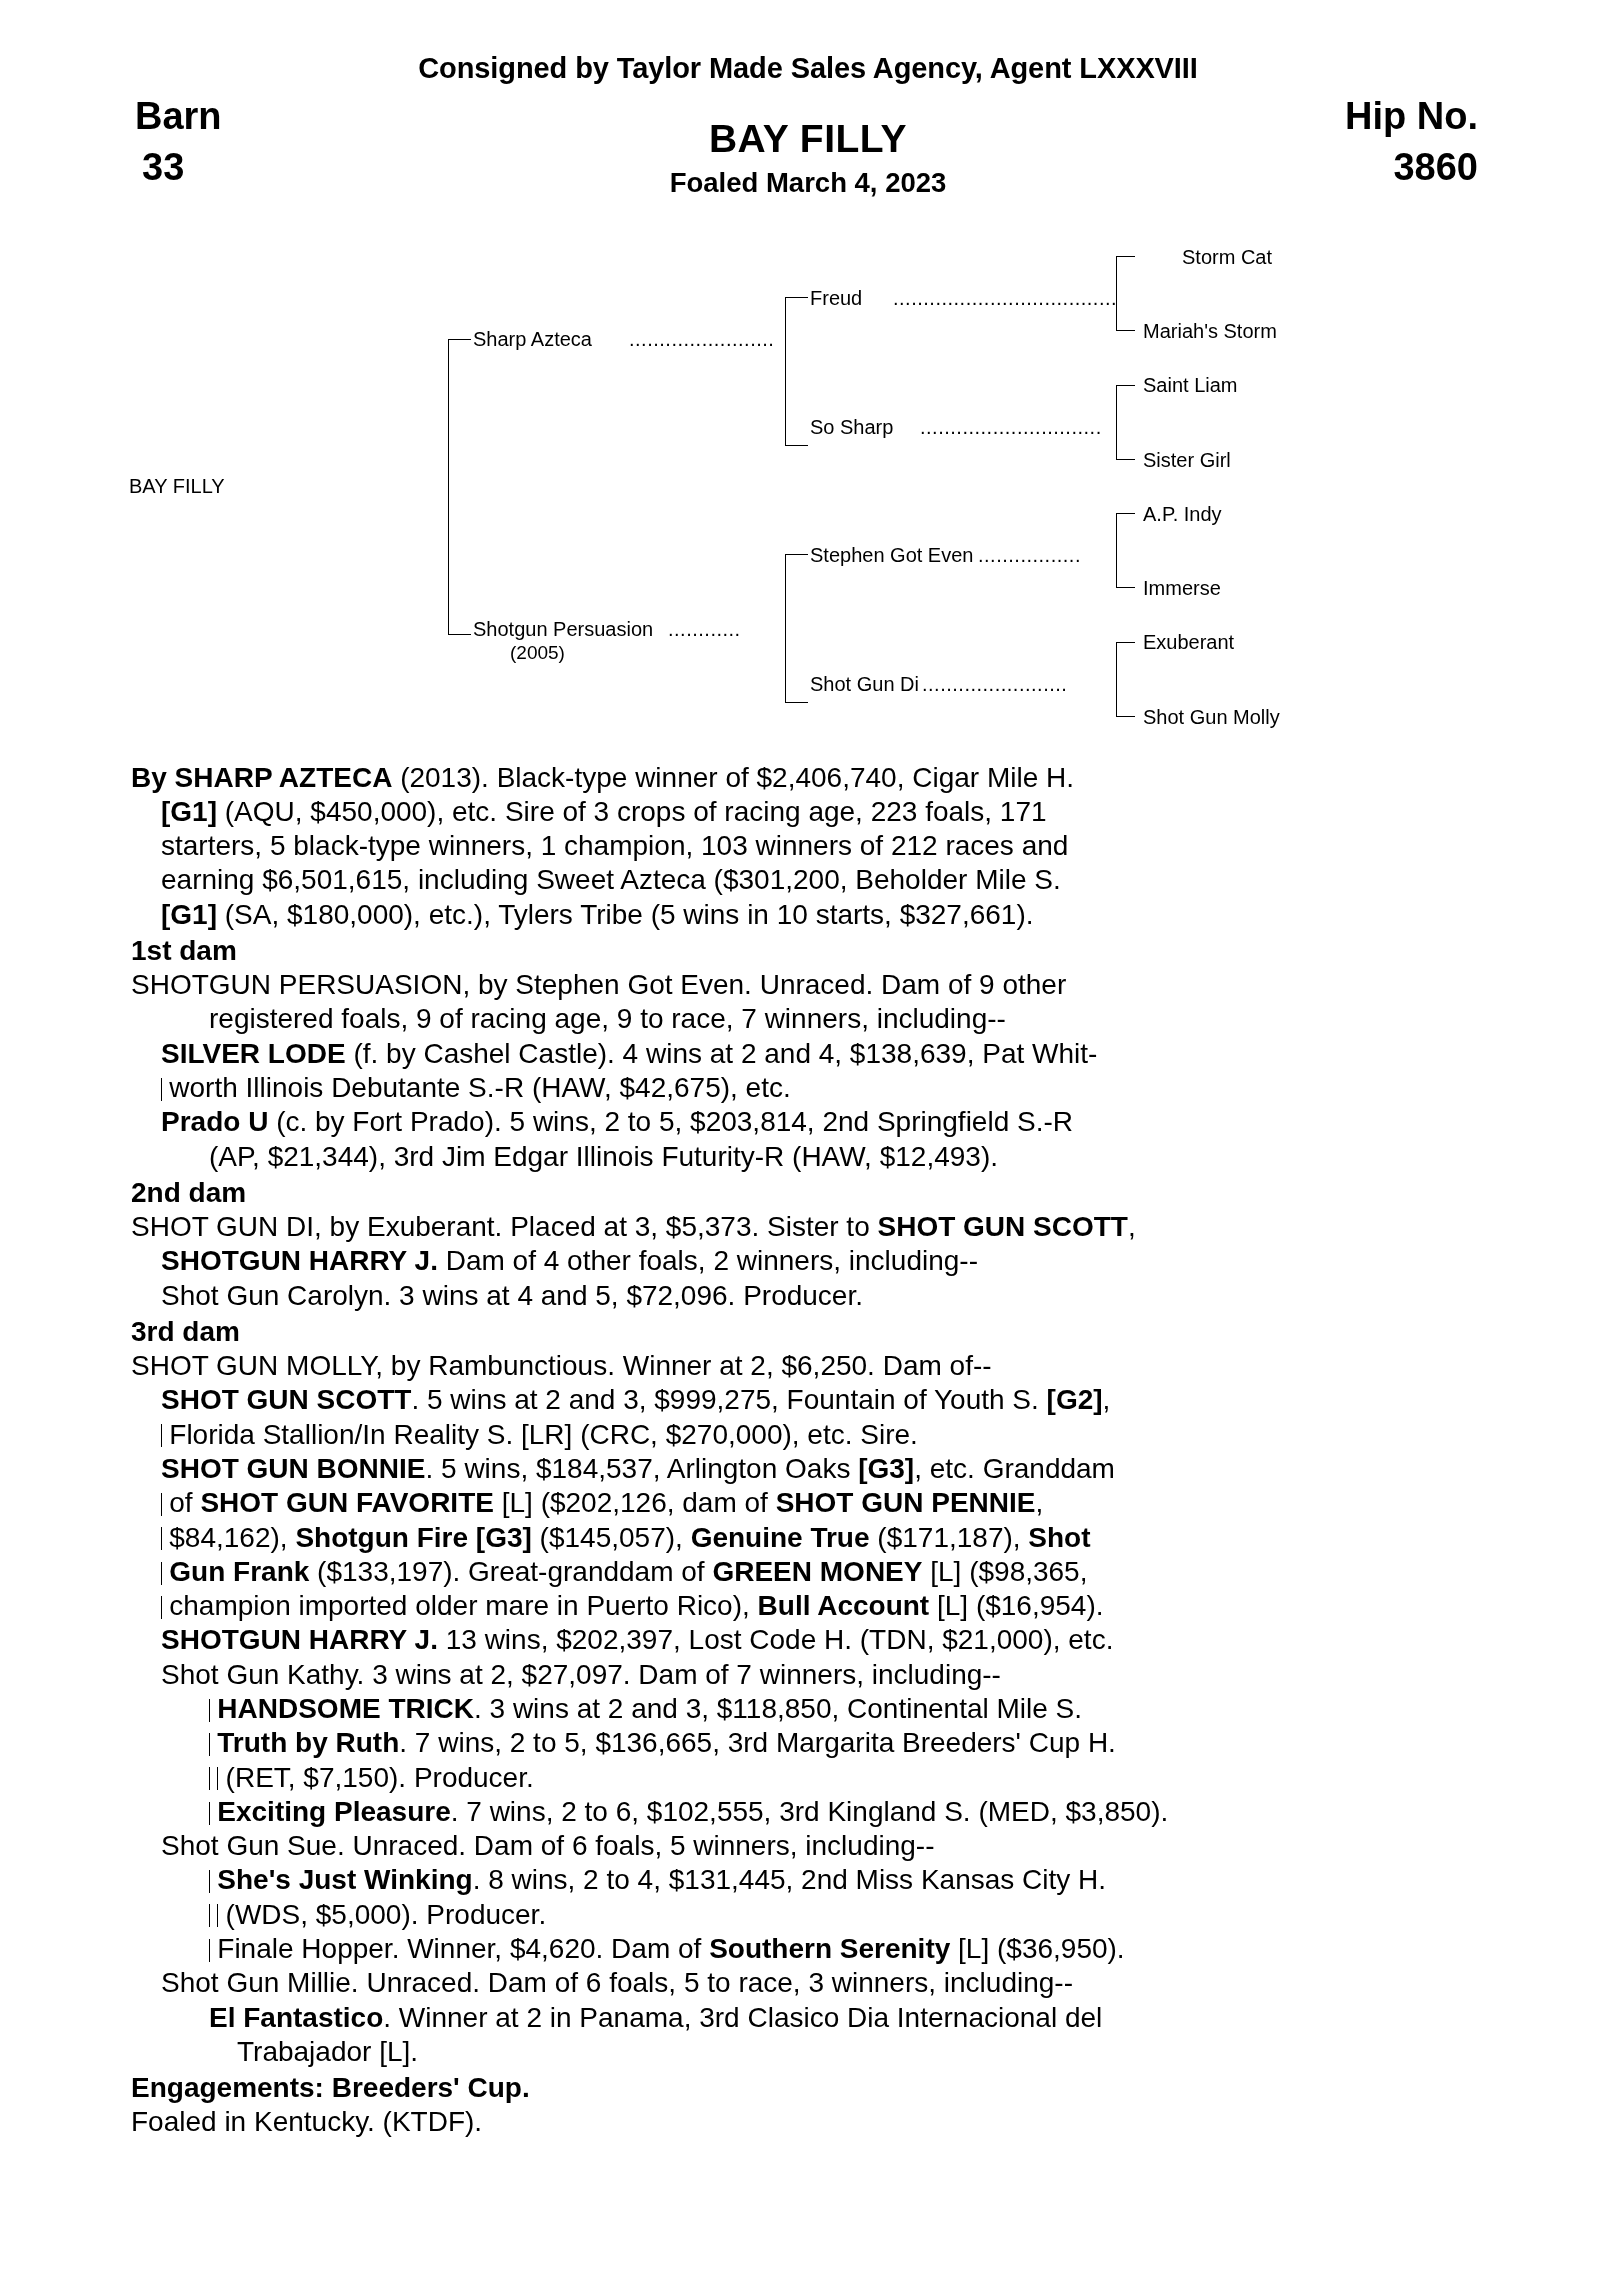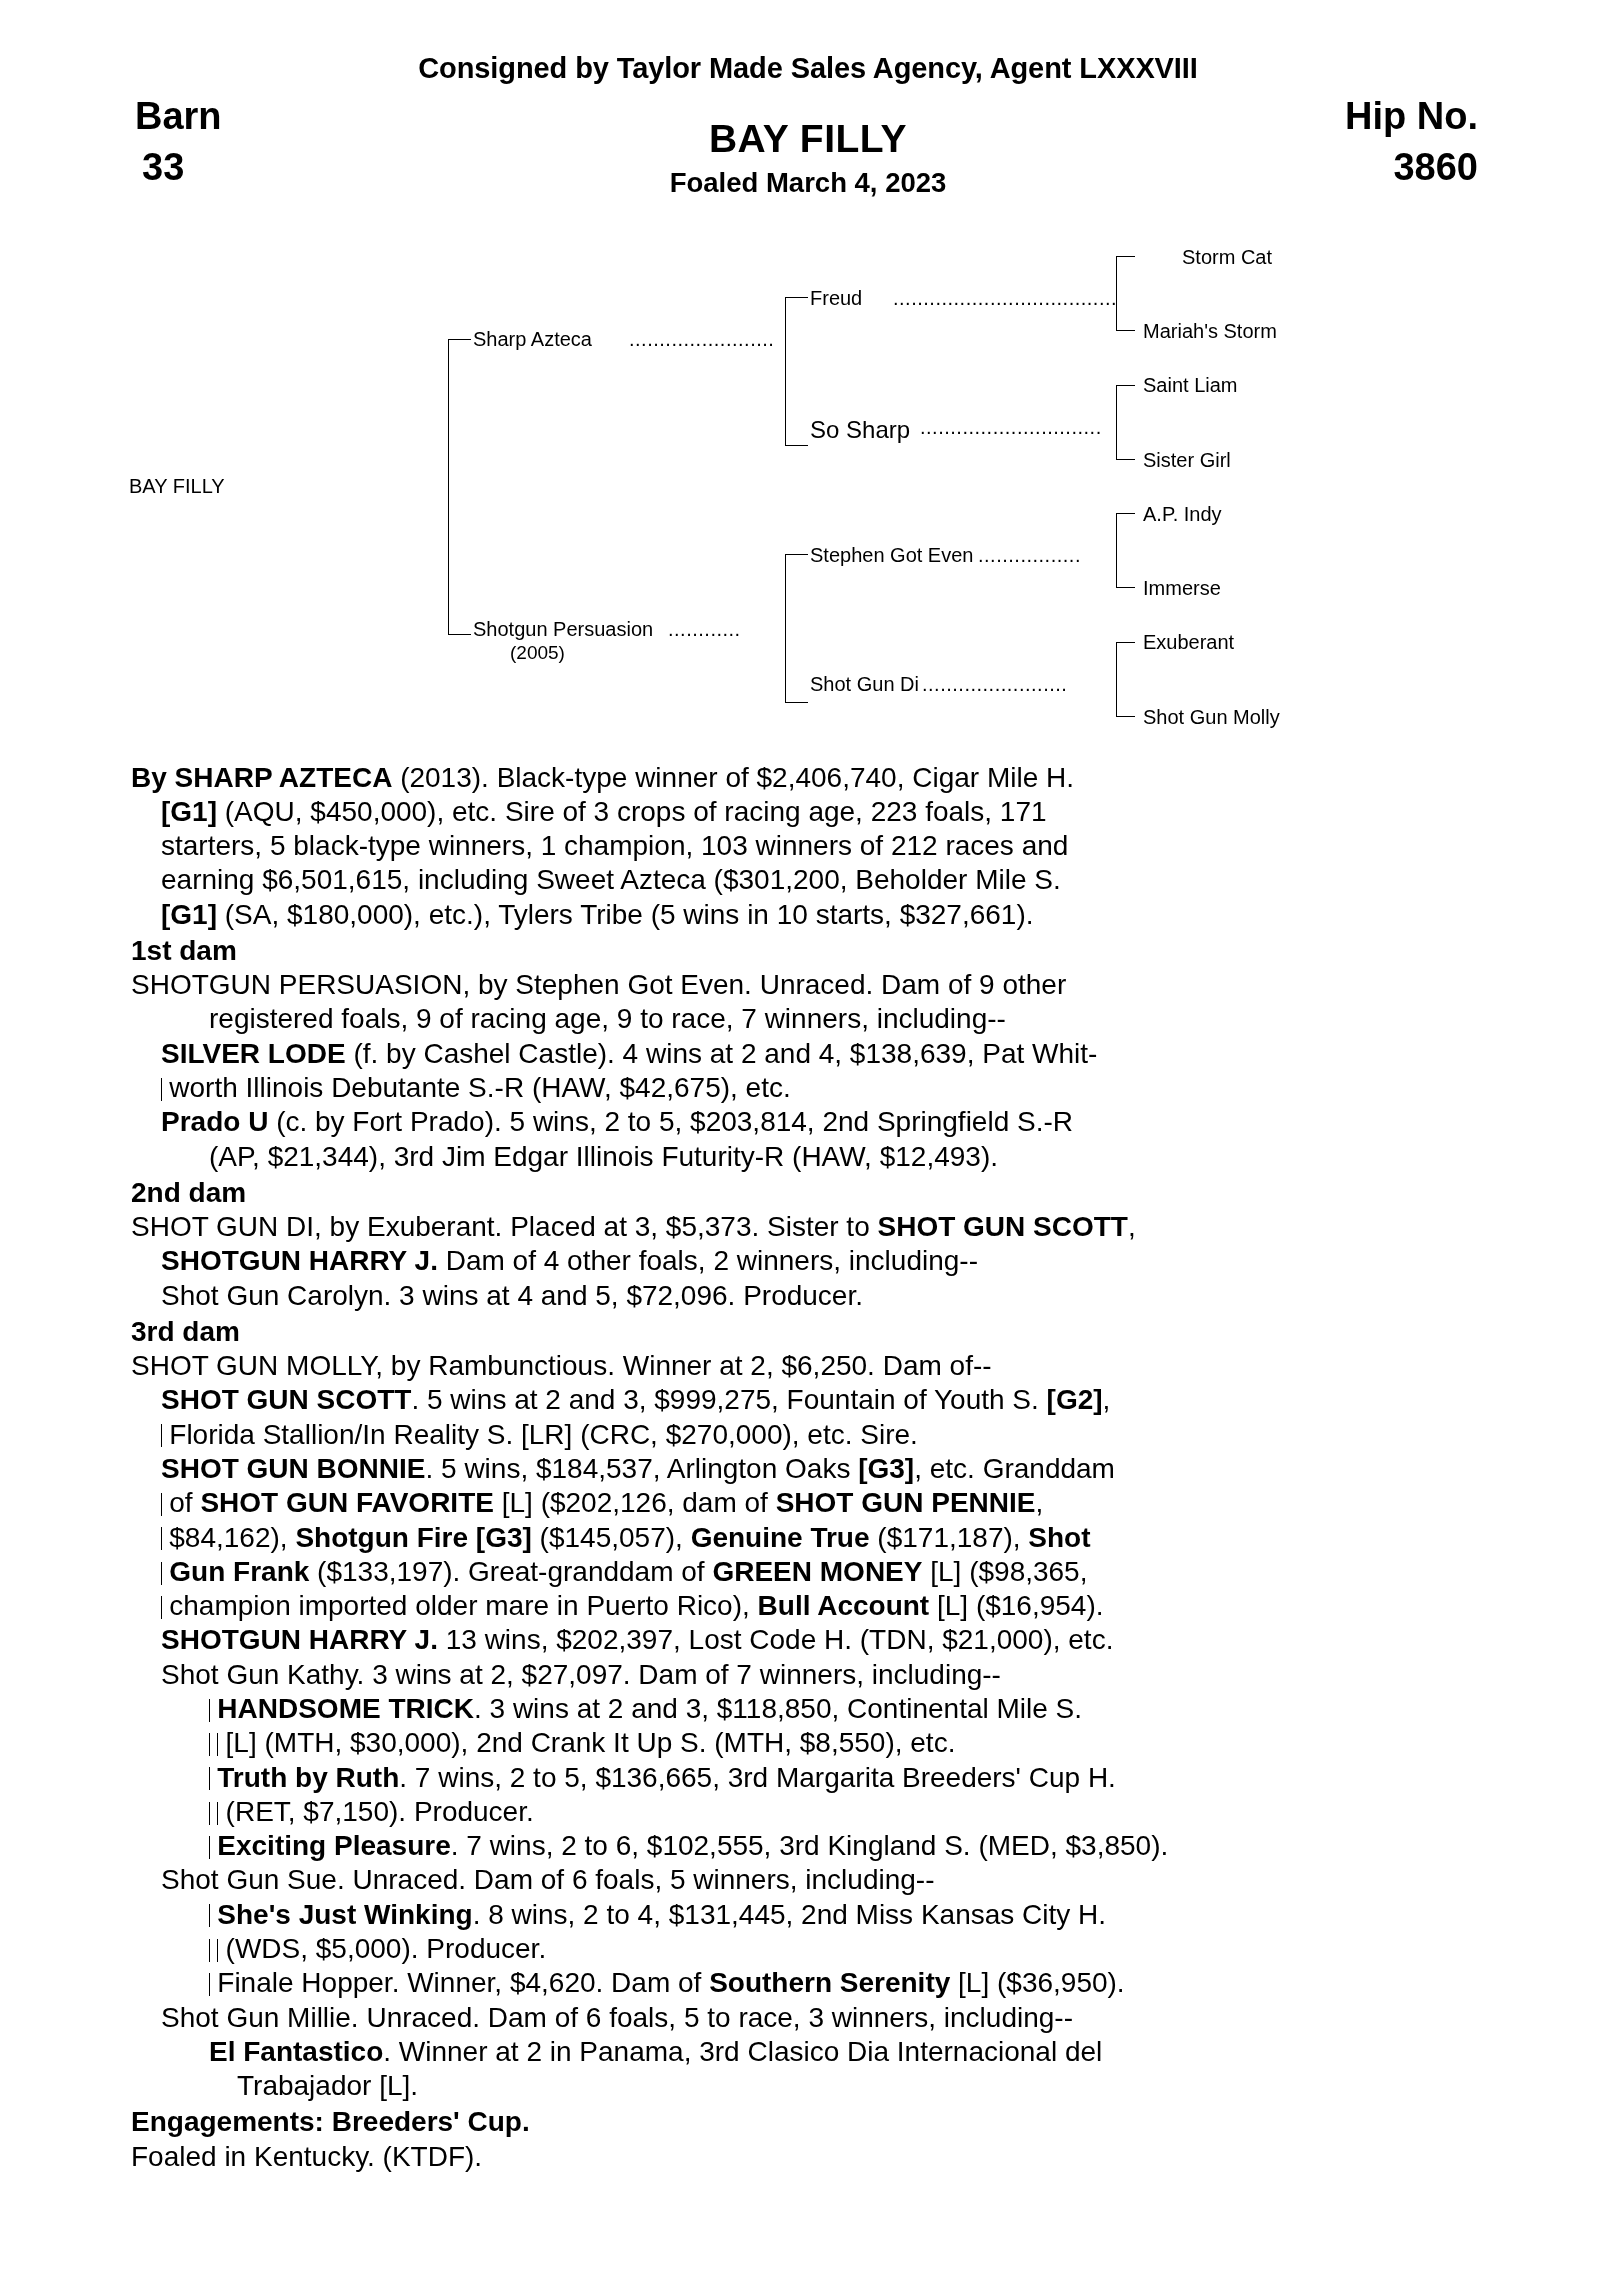--- a/index.html
+++ b/index.html
@@ -138,21 +138,21 @@
     <span class="nm" style="left:473px; top:95px; font-size:20px;">Sharp Azteca</span>
     <span class="nm dots" style="left:629px; top:95px; font-size:20px;">........................</span>
 
     <span class="nm" style="left:473px; top:385px; font-size:20px;">Shotgun Persuasion</span>
     <span class="nm dots" style="left:668px; top:385px; font-size:20px;">............</span>
     <span class="nm" style="left:510px; top:409px; font-size:19px;">(2005)</span>
 
     <span class="nm" style="left:810px; top:54px; font-size:20px;">Freud</span>
     <span class="nm dots" style="left:893px; top:54px; font-size:20px;">.....................................</span>
 
-    <span class="nm" style="left:810px; top:183px; font-size:24px;">So Sharp</span>
+    <span class="nm" style="left:810px; top:183px; font-size:20px;">So Sharp</span>
     <span class="nm dots" style="left:920px; top:183px; font-size:20px;">..............................</span>
 
     <span class="nm" style="left:810px; top:311px; font-size:20px;">Stephen Got Even</span>
     <span class="nm dots" style="left:978px; top:311px; font-size:20px;">.................</span>
 
     <span class="nm" style="left:810px; top:440px; font-size:20px;">Shot Gun Di</span>
     <span class="nm dots" style="left:922px; top:440px; font-size:20px;">........................</span>
 
     <span class="nm" style="left:1182px; top:13px; font-size:20px;">Storm Cat</span>
     <span class="nm" style="left:1143px; top:87px; font-size:20px;">Mariah's Storm</span>
@@ -197,21 +197,20 @@
         <div class="p ind-1"><span class="b">SHOT GUN SCOTT</span><span>. 5 wins at 2 and 3, $999,275, Fountain of Youth S. </span><span class="b">[G2]</span><span>,</span></div>
         <div class="p ind-1"><span class="bar"></span><span>Florida Stallion/In Reality S. [LR] (CRC, $270,000), etc. Sire.</span></div>
         <div class="p ind-1"><span class="b">SHOT GUN BONNIE</span><span>. 5 wins, $184,537, Arlington Oaks </span><span class="b">[G3]</span><span>, etc. Granddam</span></div>
         <div class="p ind-1"><span class="bar"></span><span>of </span><span class="b">SHOT GUN FAVORITE</span><span> [L] ($202,126, dam of </span><span class="b">SHOT GUN PENNIE</span><span>,</span></div>
         <div class="p ind-1"><span class="bar"></span><span>$84,162), </span><span class="b">Shotgun Fire [G3]</span><span> ($145,057), </span><span class="b">Genuine True</span><span> ($171,187), </span><span class="b">Shot</span></div>
         <div class="p ind-1"><span class="bar"></span><span class="b">Gun Frank</span><span> ($133,197). Great-granddam of </span><span class="b">GREEN MONEY</span><span> [L] ($98,365,</span></div>
         <div class="p ind-1"><span class="bar"></span><span>champion imported older mare in Puerto Rico), </span><span class="b">Bull Account</span><span> [L] ($16,954).</span></div>
         <div class="p ind-1"><span class="b">SHOTGUN HARRY J.</span><span> 13 wins, $202,397, Lost Code H. (TDN, $21,000), etc.</span></div>
         <div class="p ind-1"><span>Shot Gun Kathy. 3 wins at 2, $27,097. Dam of 7 winners, including--</span></div>
         <div class="p ind-2"><span class="bar"></span><span class="b">HANDSOME TRICK</span><span>. 3 wins at 2 and 3, $118,850, Continental Mile S.</span></div>
-        <div class="p ind-2"><span class="bar"></span><span class="bar"></span><span>[L] (MTH, $30,000), 2nd Crank It Up S. (MTH, $8,550), etc.</span></div>
         <div class="p ind-2"><span class="bar"></span><span class="b">Truth by Ruth</span><span>. 7 wins, 2 to 5, $136,665, 3rd Margarita Breeders' Cup H.</span></div>
         <div class="p ind-2"><span class="bar"></span><span class="bar"></span><span>(RET, $7,150). Producer.</span></div>
         <div class="p ind-2"><span class="bar"></span><span class="b">Exciting Pleasure</span><span>. 7 wins, 2 to 6, $102,555, 3rd Kingland S. (MED, $3,850).</span></div>
         <div class="p ind-1"><span>Shot Gun Sue. Unraced. Dam of 6 foals, 5 winners, including--</span></div>
         <div class="p ind-2"><span class="bar"></span><span class="b">She's Just Winking</span><span>. 8 wins, 2 to 4, $131,445, 2nd Miss Kansas City H.</span></div>
         <div class="p ind-2"><span class="bar"></span><span class="bar"></span><span>(WDS, $5,000). Producer.</span></div>
         <div class="p ind-2"><span class="bar"></span><span>Finale Hopper. Winner, $4,620. Dam of </span><span class="b">Southern Serenity</span><span> [L] ($36,950).</span></div>
         <div class="p ind-1"><span>Shot Gun Millie. Unraced. Dam of 6 foals, 5 to race, 3 winners, including--</span></div>
         <div class="p ind-2"><span class="b">El Fantastico</span><span>. Winner at 2 in Panama, 3rd Clasico Dia Internacional del</span></div>
         <div class="p ind-3"><span>Trabajador [L].</span></div>

